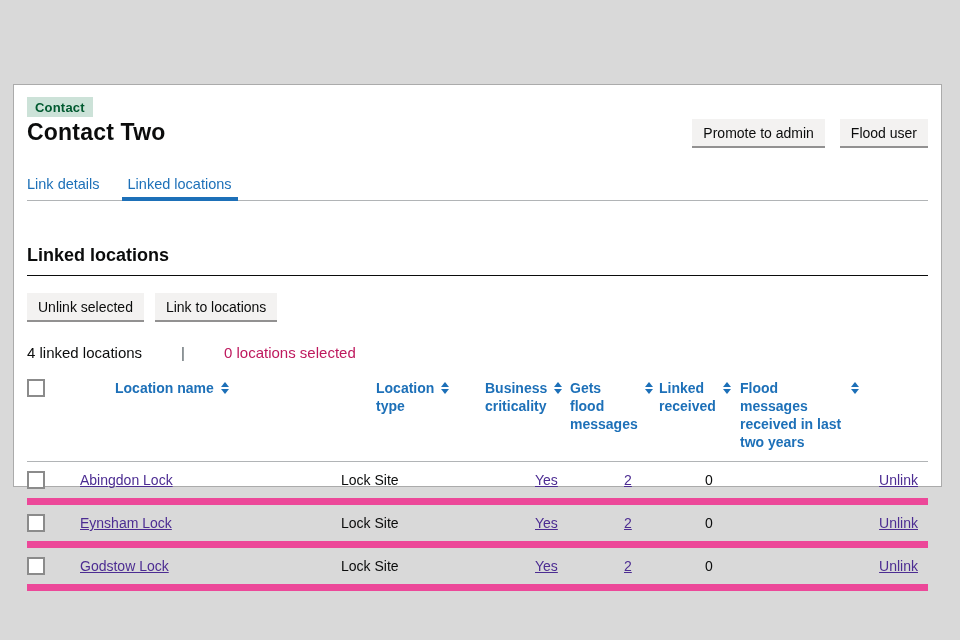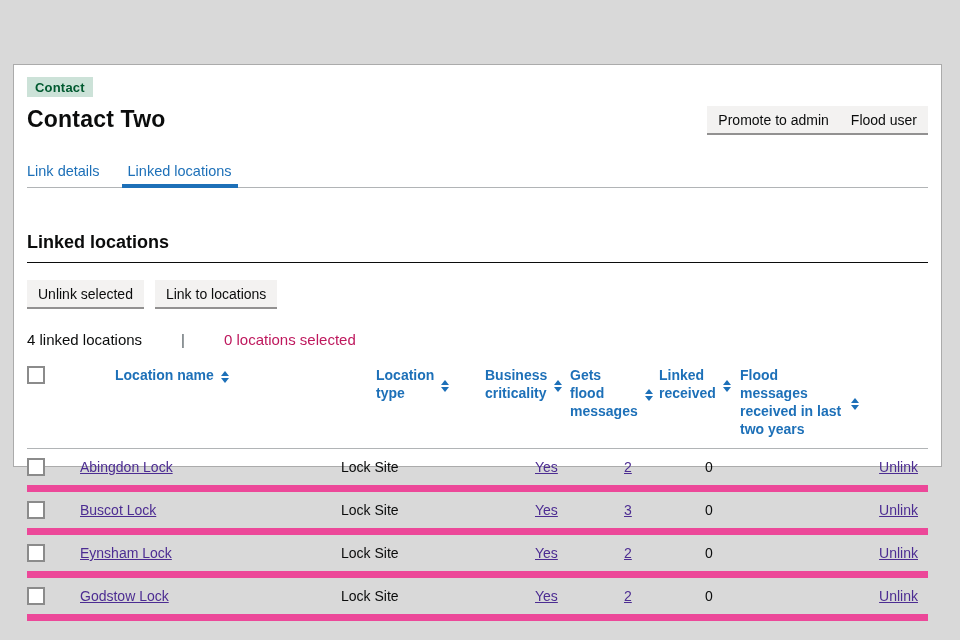--- a/index.html
+++ b/index.html
@@ -4,49 +4,49 @@
 <style>
   * { box-sizing: border-box; margin: 0; padding: 0; }
   html, body { width: 960px; height: 640px; overflow: hidden; }
   body {
     background: #d9d9d9;
     font-family: "Liberation Sans", "DejaVu Sans", sans-serif;
     color: #0b0c0c;
   }
   .card {
     position: absolute;
-    left: 13px; top: 64px;
+    left: 13px; top: 84px;
     width: 929px; height: 403px;
     background: #ffffff;
     border: 1px solid #ababab;
     padding: 12px 13px;
   }
   
   .tag {
     display: inline-block;
     background: #cce2d8;
     color: #005a30;
     font-size: 13px;
     font-weight: bold;
     padding: 3px 8px 2px 8px;
     letter-spacing: .2px;
   }
   
   .title-row {
     display: flex;
     justify-content: space-between;
     align-items: center;
-    margin-top: 9px;
+    margin-top: 2px;
   }
   .page-title {
     font-size: 23px;
     font-weight: bold;
     letter-spacing: .2px;
   }
-  .title-actions { display: flex; gap: 0; }
+  .title-actions { display: flex; gap: 15px; }
   .btn {
     background: #f3f2f1;
     border: none;
     box-shadow: 0 2px 0 #929191;
     color: #0b0c0c;
     font-family: inherit;
     font-size: 14px;
     padding: 6px 11px 5px 11px;
     cursor: pointer;
     white-space: nowrap;
@@ -119,21 +119,21 @@
     border-bottom: 1px solid #b1b4b6;
     cursor: pointer;
   }
   td {
     font-size: 14px;
     padding: 9px 6px 9px 0;
     border-bottom: 7px solid #ec4899;
     vertical-align: middle;
     height: 36px;
   }
-  .hdr { display: flex; align-items: center; padding-left: 35px; }
+  .hdr { display: flex; align-items: flex-start; padding-left: 35px; }
   .sort-icon {
     display: inline-flex;
     flex-direction: column;
     gap: 2px;
     margin-left: 7px;
     margin-top: 3px;
     flex: none;
   }
   .sort-icon i {
     display: block;
@@ -267,32 +267,20 @@
     <tbody>
       <tr>
         <td>
             <div class="checkbox"></div>
           </td>
         <td><a class="cell-link">Abingdon Lock</a></td>
         <td>Lock Site</td>
         <td></td>
         <td><a class="cell-link">Yes</a></td>
         <td><a class="cell-link">2</a></td>
-        <td class="num-plain">0</td>
-        <td class="action-cell"><a class="cell-link">Unlink</a></td>
-      </tr>
-      <tr>
-        <td>
-            <div class="checkbox"></div>
-          </td>
-        <td><a class="cell-link">Buscot Lock</a></td>
-        <td>Lock Site</td>
-        <td></td>
-        <td><a class="cell-link">Yes</a></td>
-        <td><a class="cell-link">3</a></td>
         <td class="num-plain">0</td>
         <td class="action-cell"><a class="cell-link">Unlink</a></td>
       </tr>
       <tr>
         <td>
             <div class="checkbox"></div>
           </td>
         <td><a class="cell-link">Eynsham Lock</a></td>
         <td>Lock Site</td>
         <td></td>

